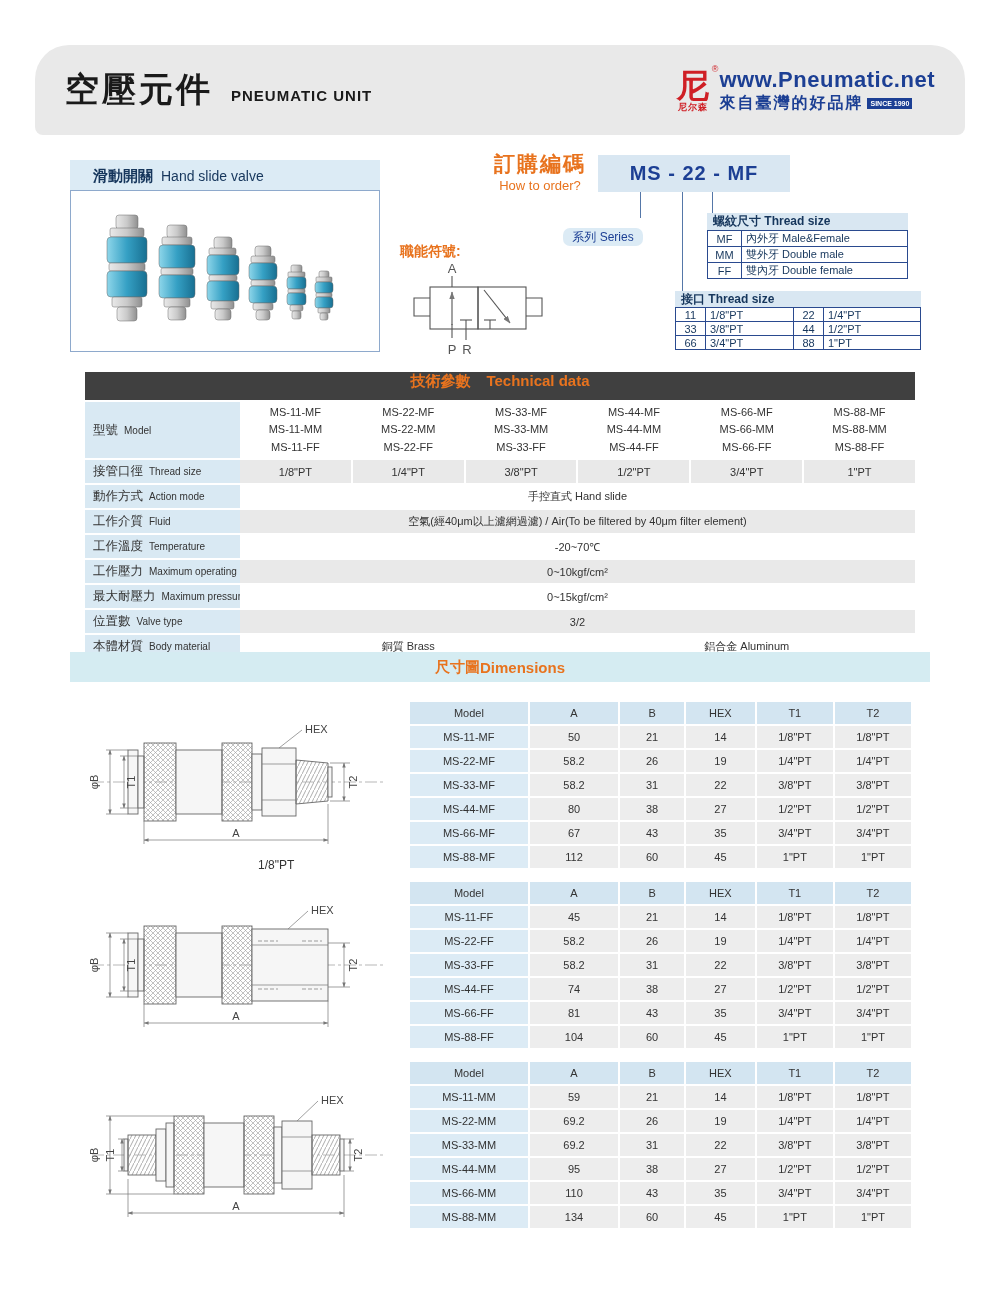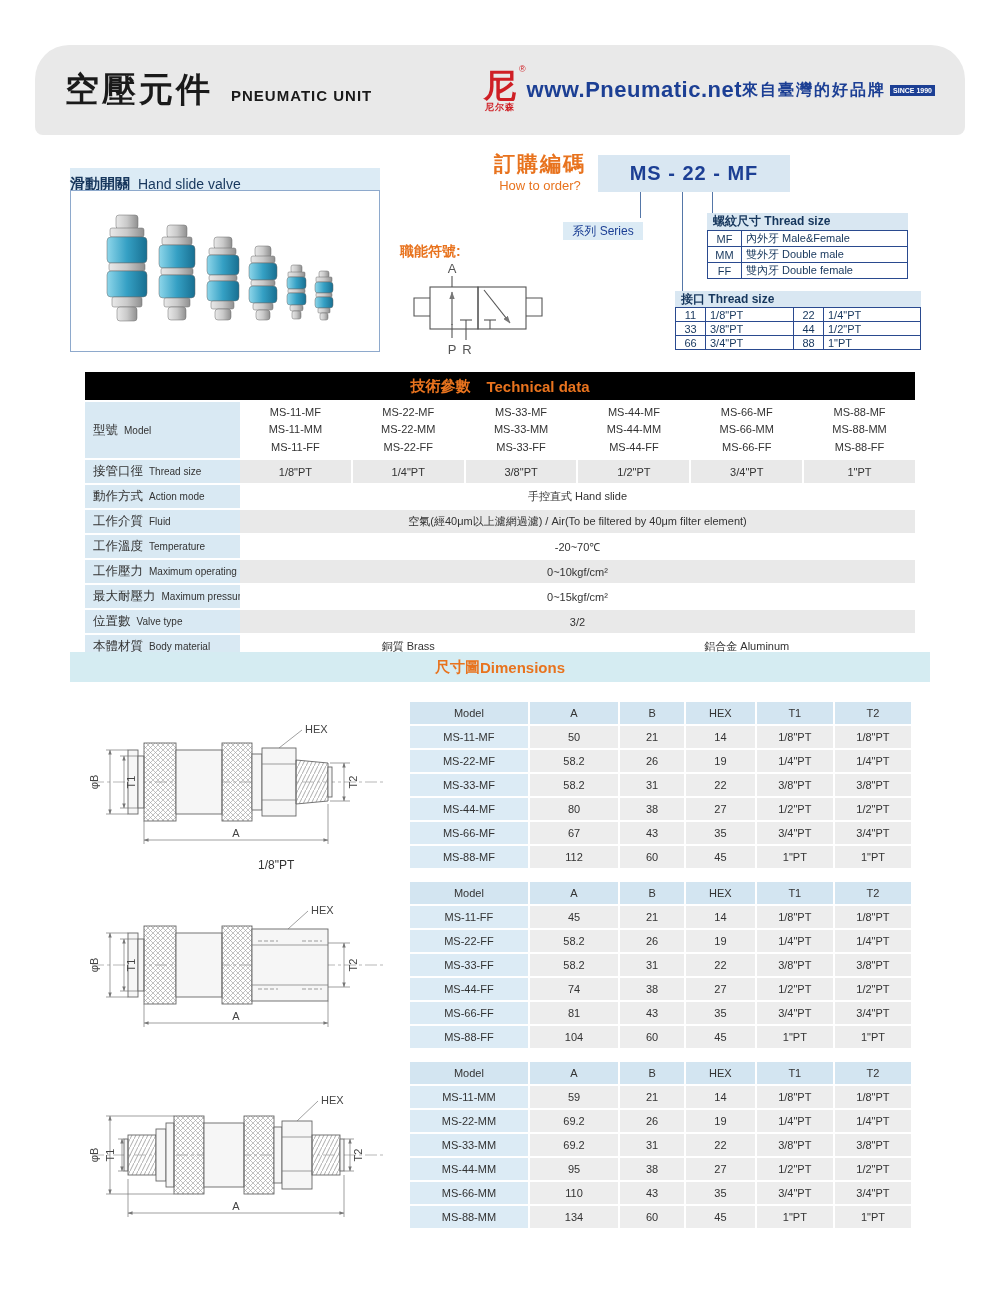--- a/index.html
+++ b/index.html
@@ -11,65 +11,65 @@
           border-radius:34px 34px 8px 8px;display:flex;align-items:center;
           justify-content:space-between;padding:0 30px;box-sizing:border-box;}
   .h-title{display:flex;align-items:baseline;gap:18px;}
   .h-zh{font-size:34px;font-weight:bold;color:#1a1a1a;letter-spacing:3px;}
   .h-en{font-size:15px;font-weight:bold;color:#1a1a1a;letter-spacing:1px;}
   .logo{display:flex;gap:10px;align-items:center;}
   .logo-mark{position:relative;color:#cf1f25;text-align:center;line-height:1;}
   .logo-glyph{font-size:33px;font-weight:bold;}
   .logo-reg{position:absolute;top:-4px;right:-9px;font-size:9px;}
   .logo-sub{font-size:9px;font-weight:bold;letter-spacing:1px;margin-top:1px;}
-  .logo-right{display:flex;flex-direction:row;text-align:center;}
+  .logo-right{display:flex;flex-direction:column;text-align:center;}
   .logo-url{font-size:22px;font-weight:900;color:#1c3f94;letter-spacing:.5px;}
   .logo-tagline{display:flex;align-items:center;gap:4px;font-size:16px;font-weight:900;
                 color:#1c3f94;letter-spacing:2px;}
   .logo-badge{background:#1c3f94;color:#fff;font-size:7px;padding:2px 3px;font-weight:bold;letter-spacing:0;}
 
   
-  .prod-title{position:absolute;left:70px;top:168px;width:310px;height:32px;background:#dcebf5;
-              display:flex;align-items:center;gap:8px;padding-left:0;box-sizing:border-box;}
+  .prod-title{position:absolute;left:70px;top:160px;width:310px;height:32px;background:#dcebf5;
+              display:flex;align-items:center;gap:8px;padding-left:23px;box-sizing:border-box;}
   .prod-zh{font-size:15px;font-weight:bold;color:#16365c;}
   .prod-en{font-size:14px;color:#16365c;}
   .photo-box{position:absolute;left:70px;top:190px;width:310px;height:162px;background:#fff;
              border:1px solid #8ea9cc;box-sizing:border-box;display:flex;align-items:center;justify-content:center;}
 
   
   .order-title{position:absolute;left:480px;top:150px;text-align:center;color:#e8731e;width:120px;}
   .ot-zh{font-size:21px;font-weight:bold;letter-spacing:2px;}
   .ot-en{font-size:13px;}
   .code-box{position:absolute;left:598px;top:155px;width:192px;height:37px;background:#d9e7f2;
             color:#1c3f94;font-size:20px;font-weight:bold;display:flex;align-items:center;
             justify-content:center;letter-spacing:1px;}
   .vline{position:absolute;width:1px;background:#5577a8;}
   #vl-ms{left:640px;top:192px;height:26px;}
   #vl-22{left:682px;top:192px;height:99px;}
   #vl-mf{left:712px;top:192px;height:21px;}
-  .series-box{position:absolute;left:563px;top:222px;width:80px;height:18px;background:#dcebf5;
-              color:#1c3f94;font-size:12px;display:flex;align-items:center;justify-content:center;}
+  .series-box{position:absolute;left:563px;top:228px;width:80px;height:18px;background:#dcebf5;
+              color:#1c3f94;font-size:12px;display:flex;align-items:center;justify-content:center;border-radius:7px;}
   .mini-header{position:absolute;background:#d9e7f2;color:#16365c;font-size:12px;font-weight:bold;
                display:flex;align-items:center;padding-left:6px;box-sizing:border-box;}
   #tt-header{left:707px;top:213px;width:201px;height:17px;}
   #port-header{left:675px;top:291px;width:246px;height:16px;}
   .navy-table{position:absolute;border-collapse:collapse;font-size:11px;color:#16365c;background:#fff;}
   .navy-table td{border:1px solid #2a4a8f;height:13px;padding:0 4px;background:#fff;white-space:nowrap;}
   #tt-table{left:707px;top:230px;width:201px;}
   #tt-table td:first-child{text-align:center;}
   #port-table{left:675px;top:307px;width:246px;}
   #port-table td:nth-child(odd){text-align:center;}
 
   .sym-label{position:absolute;left:400px;top:243px;color:#e8731e;font-size:14px;font-weight:bold;}
   #sym-svg{position:absolute;left:400px;top:262px;}
 
   
   .tech{position:absolute;left:85px;top:372px;width:830px;}
-  .tech-title{height:28px;background:#000000;color:#e8731e;font-size:15px;font-weight:bold;
-              display:flex;align-items:center;justify-content:center;gap:16px;margin-bottom:2px;}
+  .tech-title{height:28px;background:#404040;color:#e8731e;font-size:15px;font-weight:bold;
+              display:flex;justify-content:center;gap:16px;margin-bottom:2px;}
   .trow{display:flex;margin-bottom:2px;}
   .tlabel{width:155px;background:#d9e9f3;display:flex;align-items:center;gap:6px;
           padding-left:8px;box-sizing:border-box;color:#333;flex-shrink:0;}
   .tlabel .zh{font-size:12.5px;white-space:nowrap;}
   .tlabel .en{font-size:10px;white-space:nowrap;}
   .tvals{flex:1;display:flex;}
   .tcell{flex:1;display:flex;align-items:center;justify-content:center;font-size:11px;color:#333;
          border-right:2px solid #fff;text-align:center;}
   .tcell:last-child{border-right:none;}
   .tcell.model{flex-direction:column;line-height:1.55;justify-content:center;}

